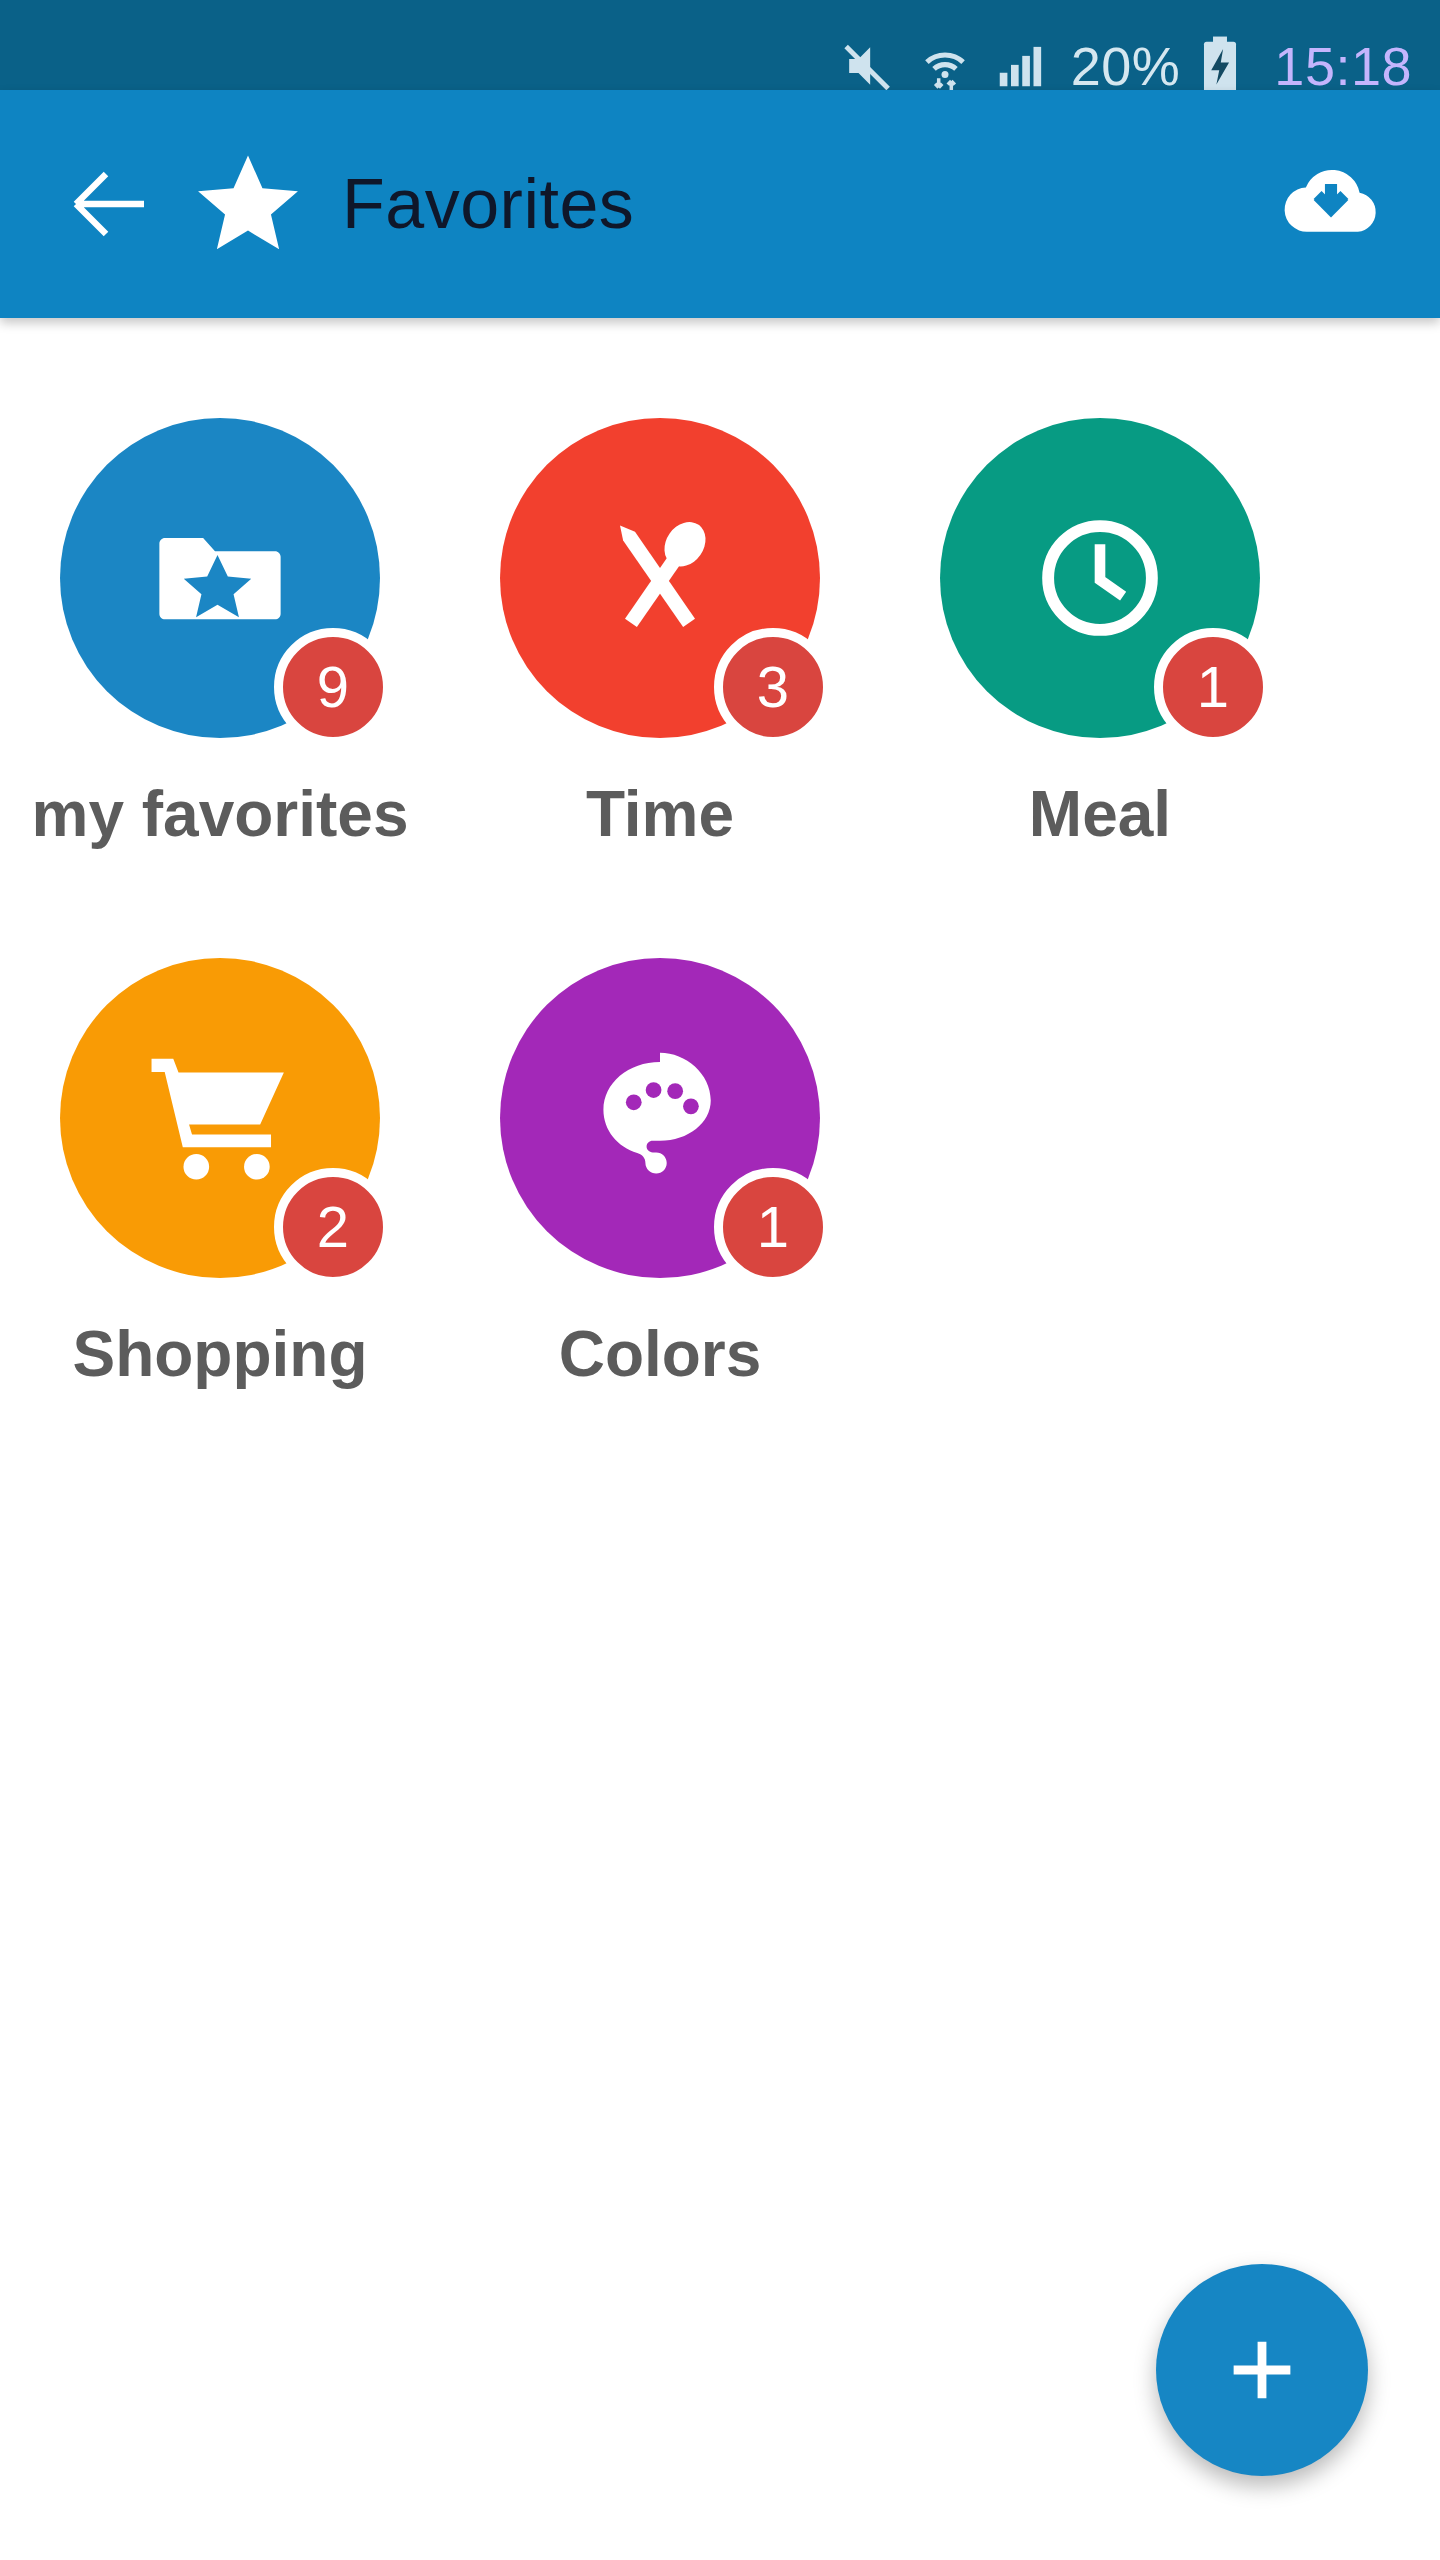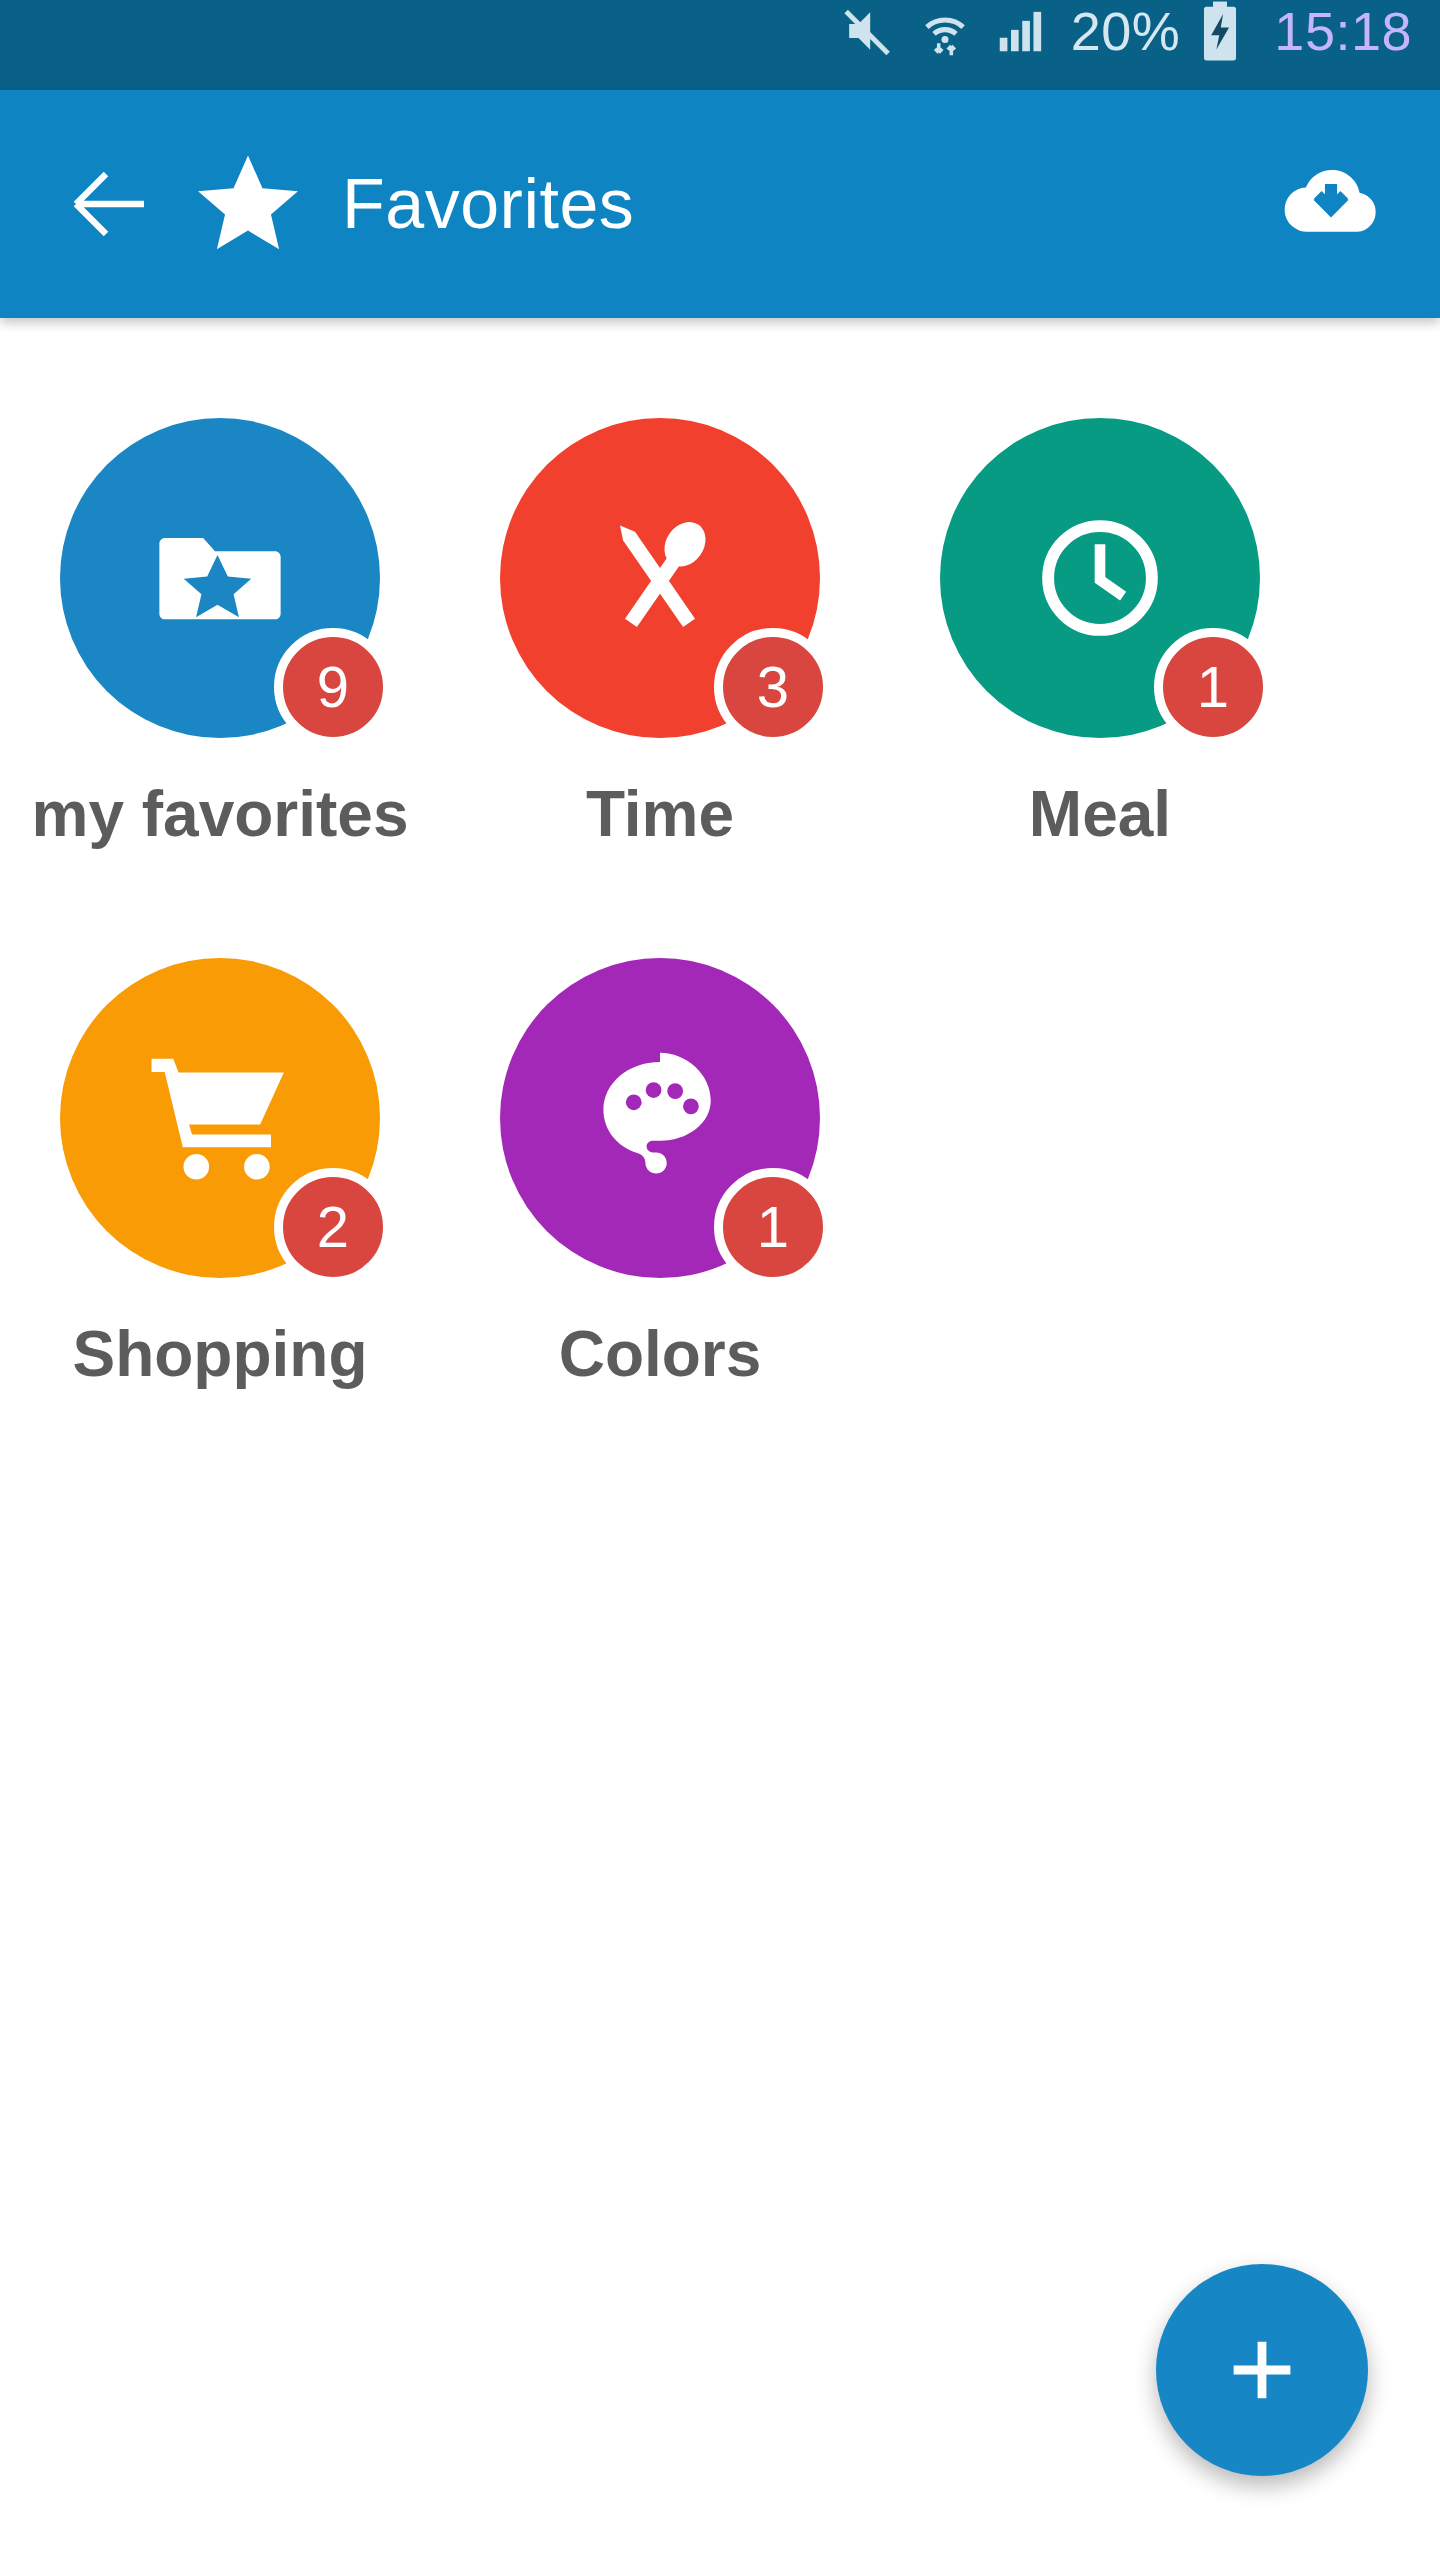--- a/index.html
+++ b/index.html
@@ -8,21 +8,21 @@
     background:#ffffff;
     font-family:"Liberation Sans", sans-serif;
     overflow:hidden;
   }
   .phone { position:relative; width:1440px; height:2560px; background:#ffffff; }
 
   
   .status-bar{
     position:absolute; top:0; left:0; width:1440px; height:97px;
     background:#0a6188;
-    display:flex; align-items:flex-start; justify-content:flex-end;
+    display:flex; align-items:flex-end; justify-content:flex-end;
     padding-right:28px;
   }
   .status-icons{ display:flex; align-items:center; gap:20px; }
   .si{ display:flex; align-items:center; justify-content:center; }
   .status-text{
     color:#d5e7f0; font-size:54px; font-weight:400;
     letter-spacing:0.5px; line-height:1;
   }
   .batt-pct{ margin-left:4px; }
   .clock{ margin-left:14px; color:#c4b5fd; }
@@ -35,21 +35,21 @@
     box-shadow:0 5px 10px rgba(0,0,0,0.22);
     z-index:5;
   }
   .back-btn{
     width:120px; height:120px; margin-left:48px;
     display:flex; align-items:center; justify-content:center;
     cursor:pointer;
   }
   .title-star{ margin-left:24px; display:flex; align-items:center; }
   .app-title{
-    color:#ffffff; font-size:70px; font-weight:400;
+    color:#0f172a; font-size:70px; font-weight:400;
     margin-left:38px; letter-spacing:0.5px; line-height:1;
   }
   .appbar-spacer{ flex:1; }
   .cloud-btn{
     width:130px; height:130px; margin-right:44px;
     display:flex; align-items:center; justify-content:center;
     cursor:pointer;
   }
 
   

